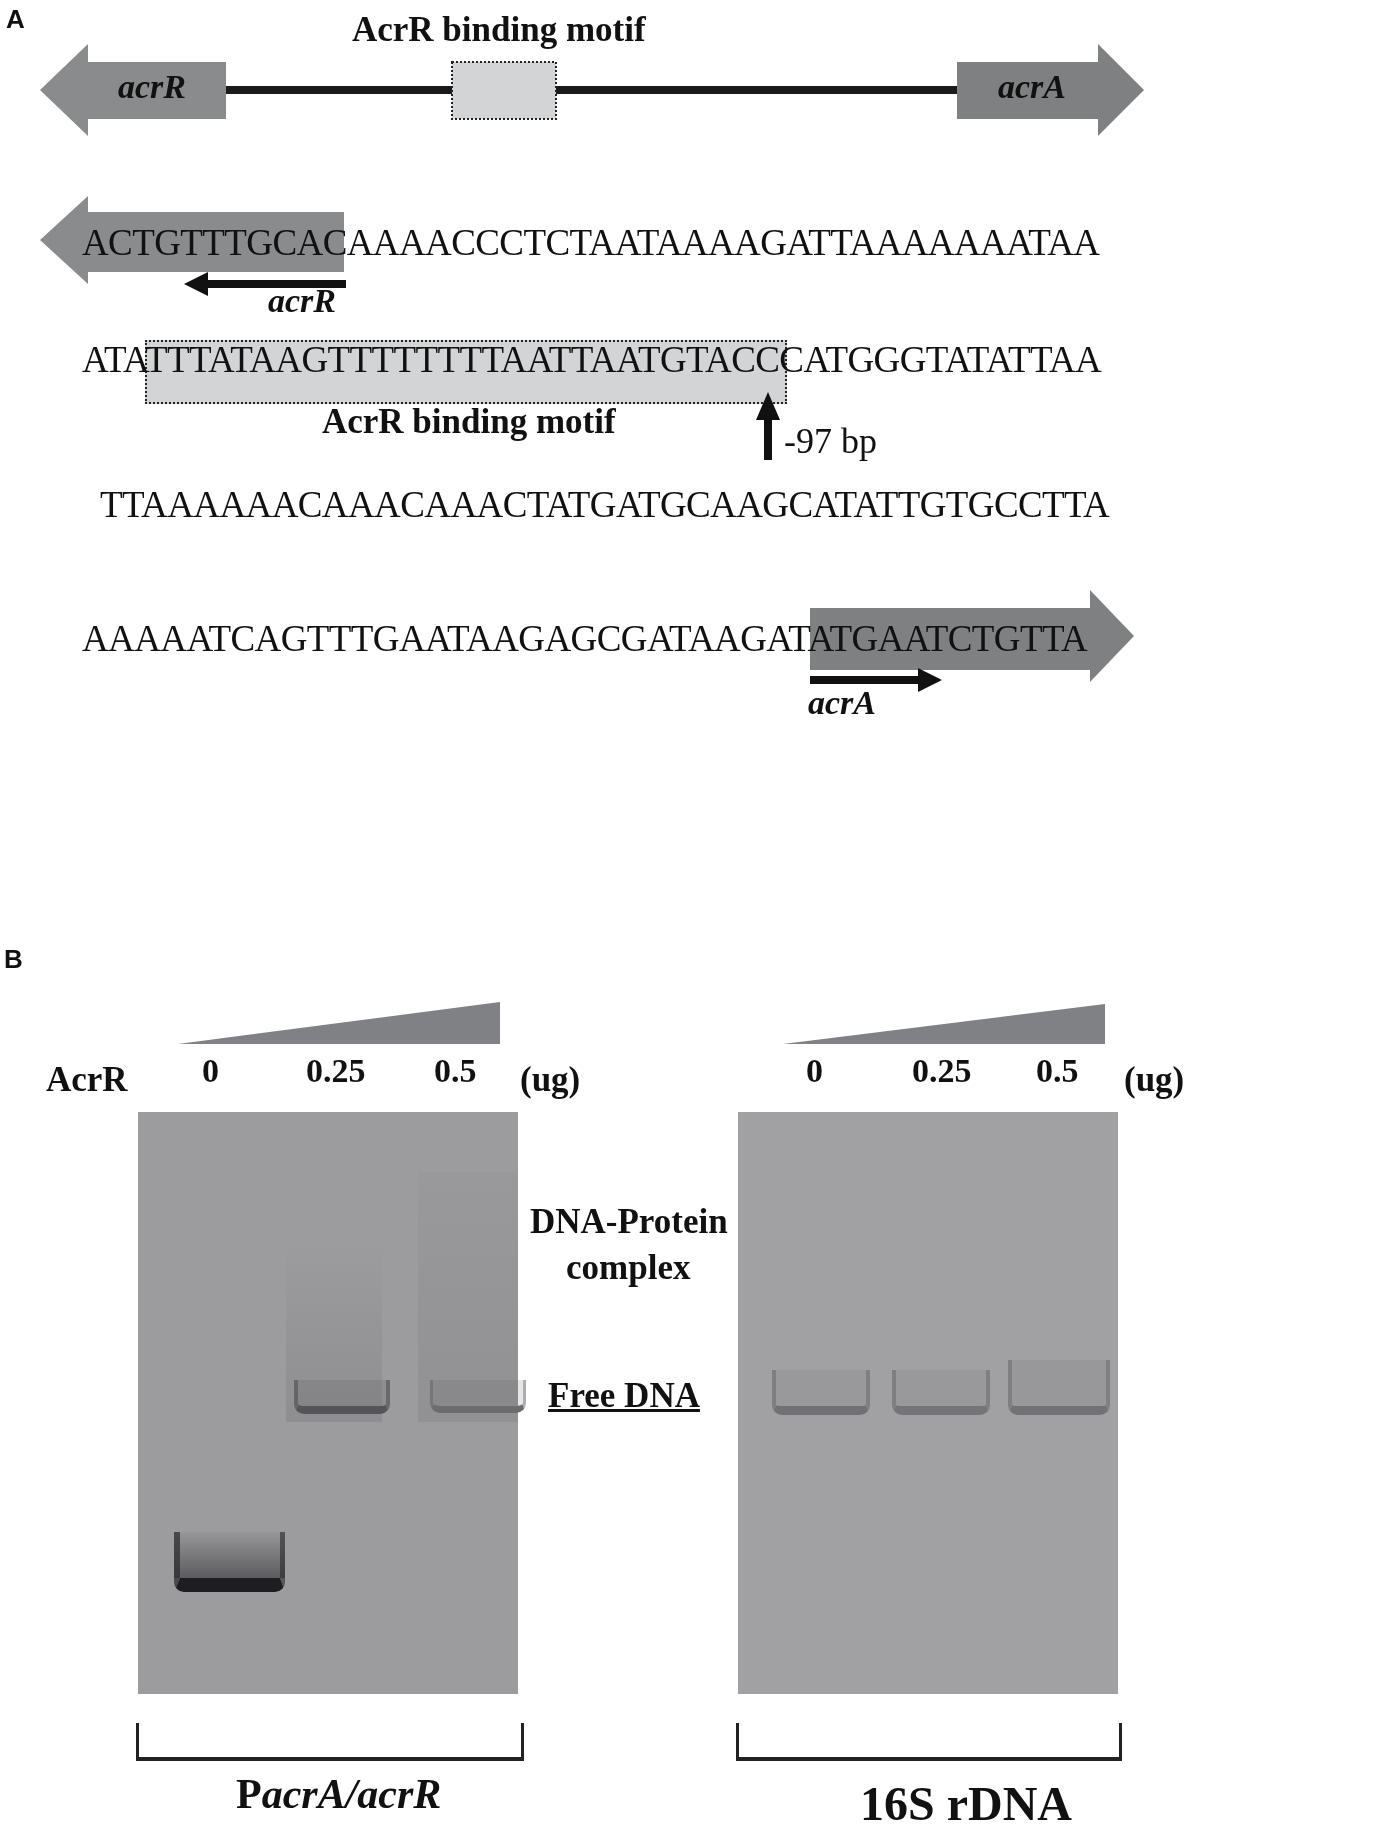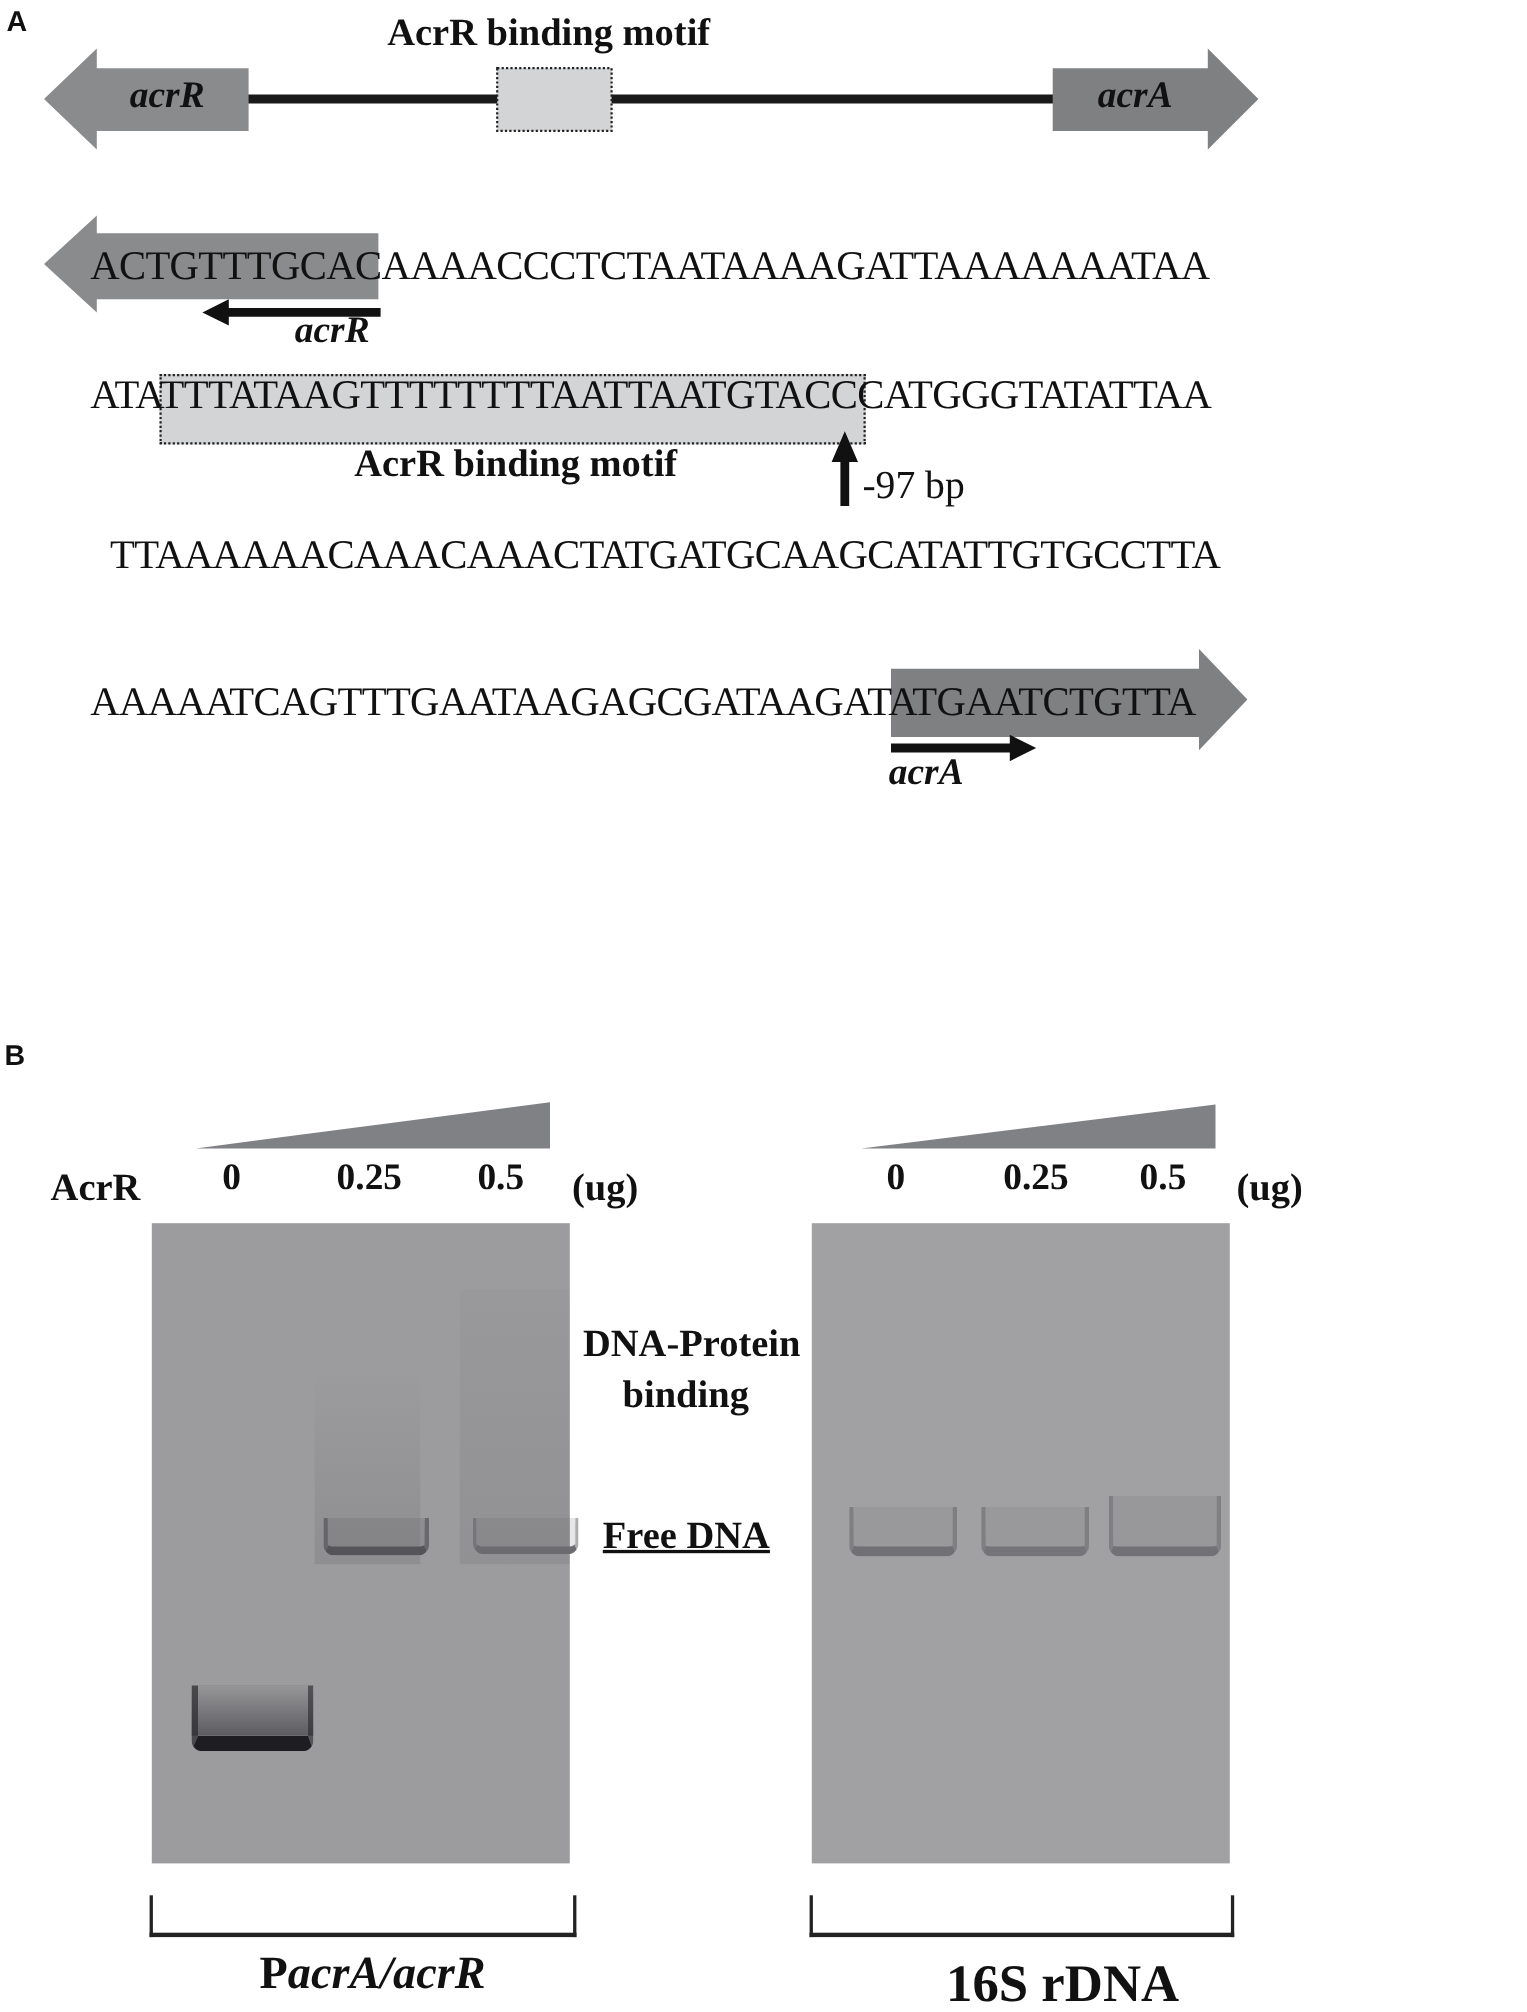--- a/index.html
+++ b/index.html
@@ -91,21 +91,21 @@
   <div class="abs" style="left:148px; top:130px; width:96px; height:180px; background:linear-gradient(to bottom, rgba(80,80,85,0) 0%, rgba(80,80,85,0.18) 100%);"></div>
   <div class="abs" style="left:280px; top:60px; width:100px; height:250px; background:linear-gradient(to bottom, rgba(80,80,85,0.04) 0%, rgba(80,80,85,0.14) 100%);"></div>
 
   <div class="band" style="left:156px; top:268px; width:88px; height:26px; border-bottom:8px solid #555559; border-left:4px solid rgba(80,80,85,0.6); border-right:4px solid rgba(80,80,85,0.6); background:rgba(90,90,95,0.2);"></div>
   <div class="band" style="left:292px; top:268px; width:90px; height:26px; border-bottom:7px solid #6b6b70; border-left:3px solid rgba(90,90,95,0.4); border-right:3px solid rgba(90,90,95,0.4); background:rgba(90,90,95,0.15);"></div>
 
   <div class="band" style="left:36px; top:420px; width:100px; height:46px; border-bottom:14px solid #1e1e22; border-left:6px solid rgba(40,40,45,0.7); border-right:5px solid rgba(40,40,45,0.6); background:linear-gradient(to bottom, rgba(60,60,65,0.05), rgba(40,40,45,0.55));"></div>
 </div>
 
 <div class="abs bold-serif" style="left:530px; top:1202px; font-size:35px;">DNA-Protein</div>
-<div class="abs bold-serif" style="left:566px; top:1248px; font-size:35px;">binding</div>
+<div class="abs bold-serif" style="left:566px; top:1248px; font-size:35px;">complex</div>
 <div class="abs bold-serif" style="left:548px; top:1376px; font-size:35px;text-decoration:underline;">Free DNA</div>
 
 <div class="abs gel" style="left:738px; top:1112px; width:380px; height:582px; background:#a1a1a3;">
   <div class="band" style="left:34px; top:258px; width:90px; height:36px; border-bottom:9px solid #707075; border-left:4px solid rgba(100,100,105,0.5); border-right:4px solid rgba(100,100,105,0.5); background:rgba(100,100,105,0.12);"></div>
   <div class="band" style="left:154px; top:258px; width:90px; height:36px; border-bottom:9px solid #747479; border-left:4px solid rgba(100,100,105,0.5); border-right:4px solid rgba(100,100,105,0.5); background:rgba(100,100,105,0.12);"></div>
   <div class="band" style="left:270px; top:248px; width:94px; height:46px; border-bottom:9px solid #717176; border-left:4px solid rgba(100,100,105,0.45); border-right:4px solid rgba(100,100,105,0.45); background:rgba(100,100,105,0.14);"></div>
 </div>
 
 <div class="abs" style="left:136px; top:1723px; width:382px; height:34px; border-left:3px solid #222; border-right:3px solid #222; border-bottom:4px solid #222;"></div>
 <div class="abs" style="left:736px; top:1723px; width:380px; height:34px; border-left:3px solid #222; border-right:3px solid #222; border-bottom:4px solid #222;"></div>

